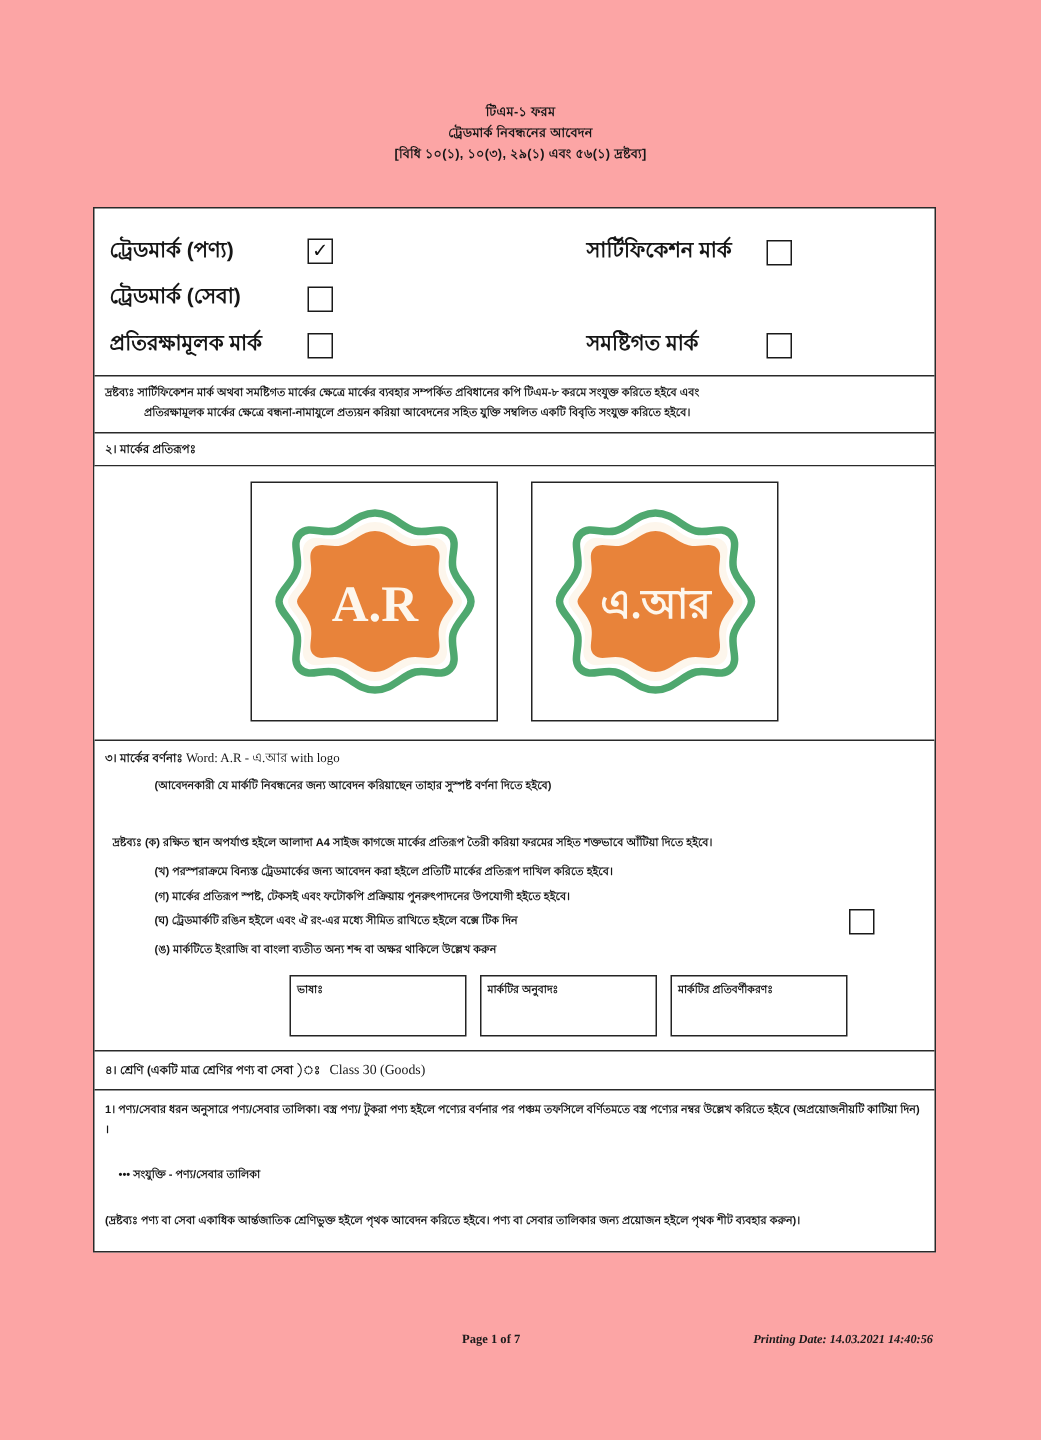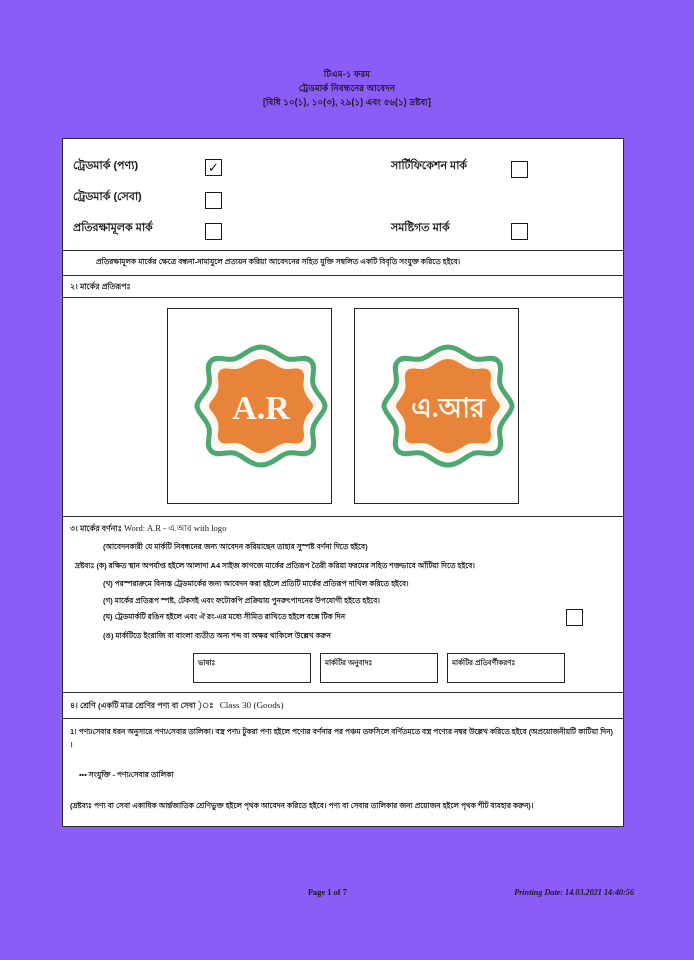--- a/index.html
+++ b/index.html
@@ -10,21 +10,21 @@
   body {
     width: 694px; height: 960px;
     font-family: "Liberation Sans", "DejaVu Sans", sans-serif;
     color: #1a1a1a;
     position: relative;
     overflow: hidden;
   }
   .page {
     width: 694px; height: 960px;
     position: relative;
-    background: #8b5cf6;
+    background: #fca5a5;
   }
 
   
   .doc-header {
     padding-top: 68px;
     text-align: center;
     line-height: 1.62;
   }
   .doc-header .hline {
     font-size: 8.5px;
@@ -50,21 +50,21 @@
     padding: 12px 0 6px 0;
     border-bottom: 1.1px solid #2a2a2a;
   }
   .type-line {
     display: flex;
     align-items: center;
     padding: 0 0 0 10px;
     height: 31px;
   }
   .type-label {
-    font-size: 11px;
+    font-size: 14px;
     font-weight: 700;
     color: #161616;
     white-space: nowrap;
   }
   .lab-a { width: 132px; }
   .box-a { width: 150px; }
   .lab-b { width: 120px; margin-left: 36px; }
   .chk {
     width: 17px; height: 17px;
     border: 1.6px solid #1a1a1a;
@@ -99,26 +99,26 @@
   
   .logo-row {
     border-bottom: 1.1px solid #2a2a2a;
     display: flex;
     justify-content: center;
     gap: 22px;
     padding: 10px 0 12px 0;
     background: #fff;
   }
   .logo-frame {
-    width: 165px; height: 196px;
+    width: 165px; height: 160px;
     border: 1.6px solid #242424;
     background: #fff;
     display: flex;
     align-items: center;
-    justify-content: flex-end;
+    justify-content: center;
   }
   .logo-frame svg { display: block; }
   .logo-text {
     font-family: "Liberation Serif", "DejaVu Serif", serif;
     fill: #fdf6ec;
     font-size: 34px;
     font-weight: 700;
   }
   .logo-text-bn {
     font-family: "Liberation Serif", "DejaVu Serif", serif;
@@ -155,21 +155,21 @@
   }
   .row-with-box .sub-para { flex: 1; }
 
   
   .triple-boxes {
     display: flex;
     gap: 9px;
     padding: 6px 0 9px 130px;
   }
   .tbox {
-    width: 118px; height: 30px;
+    width: 118px; height: 41px;
     border: 1.5px solid #242424;
     font-size: 7.2px;
     font-weight: 700;
     color: #161616;
     padding: 3px 4px;
   }
 
   
   .sec4 {
     font-size: 7.8px;
@@ -201,21 +201,21 @@
     padding: 10px 8px 14px 7px;
     font-size: 7.4px;
     font-weight: 700;
     line-height: 1.78;
     color: #161616;
   }
 
   
   .footer {
     position: absolute;
-    left: 62px; right: 50px;
+    left: 62px; right: 62px;
     top: 888px;
     display: flex;
     justify-content: space-between;
     align-items: baseline;
   }
   .page-num {
     font-family: "Liberation Serif", "DejaVu Serif", serif;
     font-size: 8.4px;
     font-weight: 700;
     color: #1a1a1a;
@@ -270,20 +270,21 @@
         </span>
         <span class="type-label lab-b">সমষ্টিগত মার্ক</span>
         <span>
           <span class="chk empty"></span>
         </span>
       </div>
     </div>
 
     <div class="row">
       <div class="note">
+        <span>দ্রষ্টব্যঃ  সার্টিফিকেশন মার্ক অথবা সমষ্টিগত মার্কের ক্ষেত্রে মার্কের ব্যবহার সম্পর্কিত প্রবিধানের কপি টিএম-৮ করমে সংযুক্ত করিতে হইবে এবং</span>
         <span class="indent">প্রতিরক্ষামূলক মার্কের ক্ষেত্রে বন্ধনা-নামাযুলে প্রত্যয়ন করিয়া আবেদনের সহিত যুক্তি সম্বলিত একটি বিবৃতি সংযুক্ত করিতে হইবে।</span>
       </div>
     </div>
 
     <div class="row">
       <div class="sec-head">২। মার্কের প্রতিরূপঃ</div>
     </div>
 
     <div class="logo-row">
 
@@ -404,21 +405,21 @@
 
     <div class="row">
 
       <div class="desc-line">
         <span>৩। মার্কের বর্ণনাঃ</span>
         <span class="latin">Word: A.R - এ.আর with logo</span>
       </div>
 
       <div class="sub-para tight">(আবেদনকারী যে মার্কটি নিবন্ধনের জন্য আবেদন করিয়াছেন তাহার সুস্পষ্ট বর্ণনা দিতে হইবে)</div>
 
-      <div class="sub-para" style="padding-left:12px;">দ্রষ্টব্যঃ (ক) রক্ষিত স্থান অপর্যাপ্ত হইলে আলাদা A4 সাইজ কাগজে মার্কের প্রতিরূপ তৈরী করিয়া ফরমের সহিত শক্তভাবে আঁটিয়া দিতে হইবে।</div>
+      <div class="sub-para" style="padding-left:12px;margin-top:20px;">দ্রষ্টব্যঃ (ক) রক্ষিত স্থান অপর্যাপ্ত হইলে আলাদা A4 সাইজ কাগজে মার্কের প্রতিরূপ তৈরী করিয়া ফরমের সহিত শক্তভাবে আঁটিয়া দিতে হইবে।</div>
 
       <div class="sub-para tight">(খ) পরস্পরাক্রমে বিন্যস্ত ট্রেডমার্কের জন্য আবেদন করা হইলে প্রতিটি মার্কের প্রতিরূপ দাখিল করিতে হইবে।</div>
 
       <div class="sub-para tight">(গ) মার্কের প্রতিরূপ স্পষ্ট, টেকসই এবং ফটোকপি প্রক্রিয়ায় পুনরুৎপাদনের উপযোগী হইতে হইবে।</div>
 
       <div class="row-with-box">
         <div class="sub-para tight">(ঘ) ট্রেডমার্কটি রঙিন হইলে এবং ঐ রং-এর মধ্যে সীমিত রাখিতে হইলে বক্সে টিক দিন</div>
         <span class="chk empty"></span>
       </div>
 

